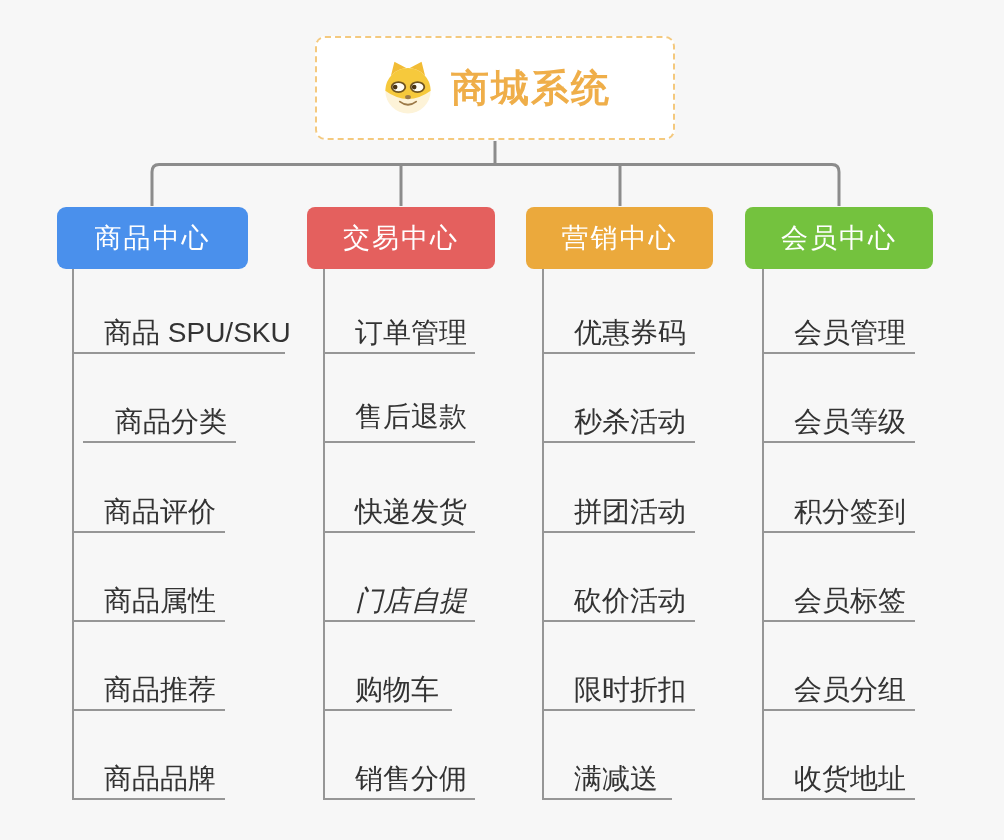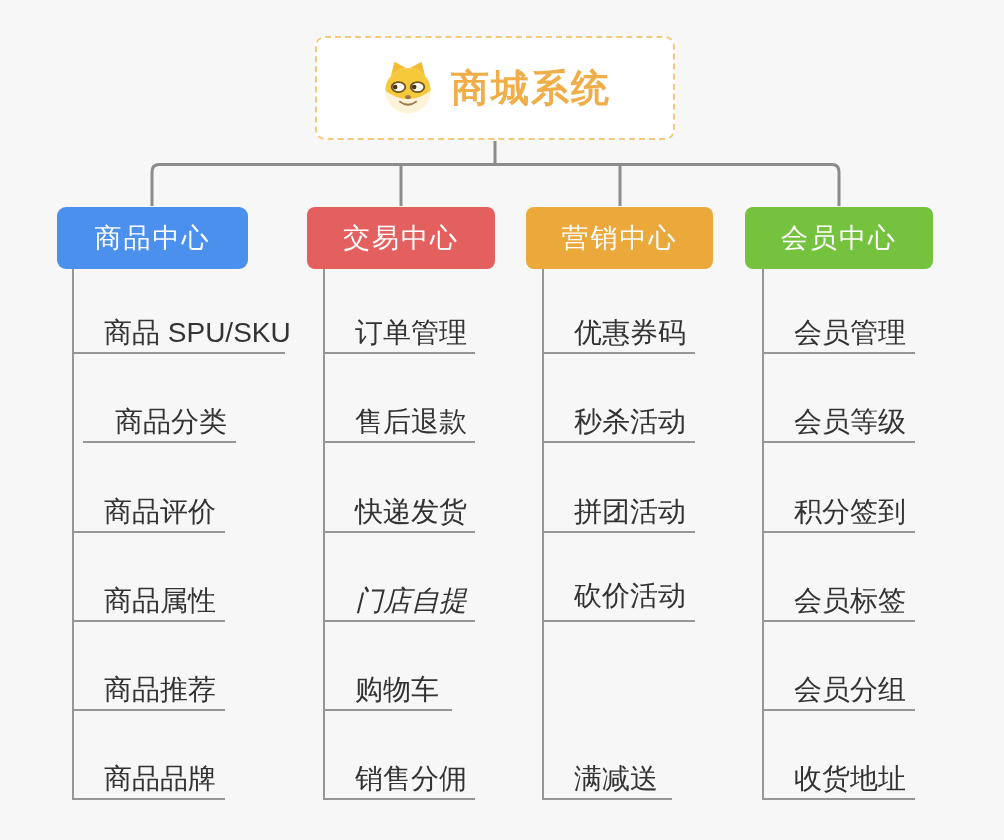--- a/index.html
+++ b/index.html
@@ -97,21 +97,21 @@
   <div class="leaf" style="left:72px;top:665px;width:153px;">
       <span class="leaf-label">商品推荐</span>
     </div>
   <div class="leaf" style="left:72px;top:754px;width:153px;">
       <span class="leaf-label">商品品牌</span>
     </div>
 
   <div class="leaf" style="left:323px;top:308px;width:152px;">
       <span class="leaf-label">订单管理</span>
     </div>
-  <div class="leaf" style="left:323px;top:397px;width:152px;">
+  <div class="leaf" style="left:323px;top:397px;width:152px;align-items:center;">
       <span class="leaf-label">售后退款</span>
     </div>
   <div class="leaf" style="left:323px;top:487px;width:152px;">
       <span class="leaf-label">快递发货</span>
     </div>
   <div class="leaf" style="left:323px;top:576px;width:152px;font-style:italic;">
       <span class="leaf-label">门店自提</span>
     </div>
   <div class="leaf" style="left:323px;top:665px;width:129px;">
       <span class="leaf-label">购物车</span>
@@ -122,22 +122,25 @@
 
   <div class="leaf" style="left:542px;top:308px;width:153px;">
       <span class="leaf-label">优惠券码</span>
     </div>
   <div class="leaf" style="left:542px;top:397px;width:153px;">
       <span class="leaf-label">秒杀活动</span>
     </div>
   <div class="leaf" style="left:542px;top:487px;width:153px;">
       <span class="leaf-label">拼团活动</span>
     </div>
-  <div class="leaf" style="left:542px;top:576px;width:153px;align-items:center;">
+  <div class="leaf" style="left:542px;top:576px;width:153px;">
       <span class="leaf-label">砍价活动</span>
+    </div>
+  <div class="leaf" style="left:542px;top:665px;width:153px;">
+      <span class="leaf-label">限时折扣</span>
     </div>
   <div class="leaf" style="left:542px;top:754px;width:130px;">
       <span class="leaf-label">满减送</span>
     </div>
 
   <div class="leaf" style="left:762px;top:308px;width:153px;">
       <span class="leaf-label">会员管理</span>
     </div>
   <div class="leaf" style="left:762px;top:397px;width:153px;">
       <span class="leaf-label">会员等级</span>

